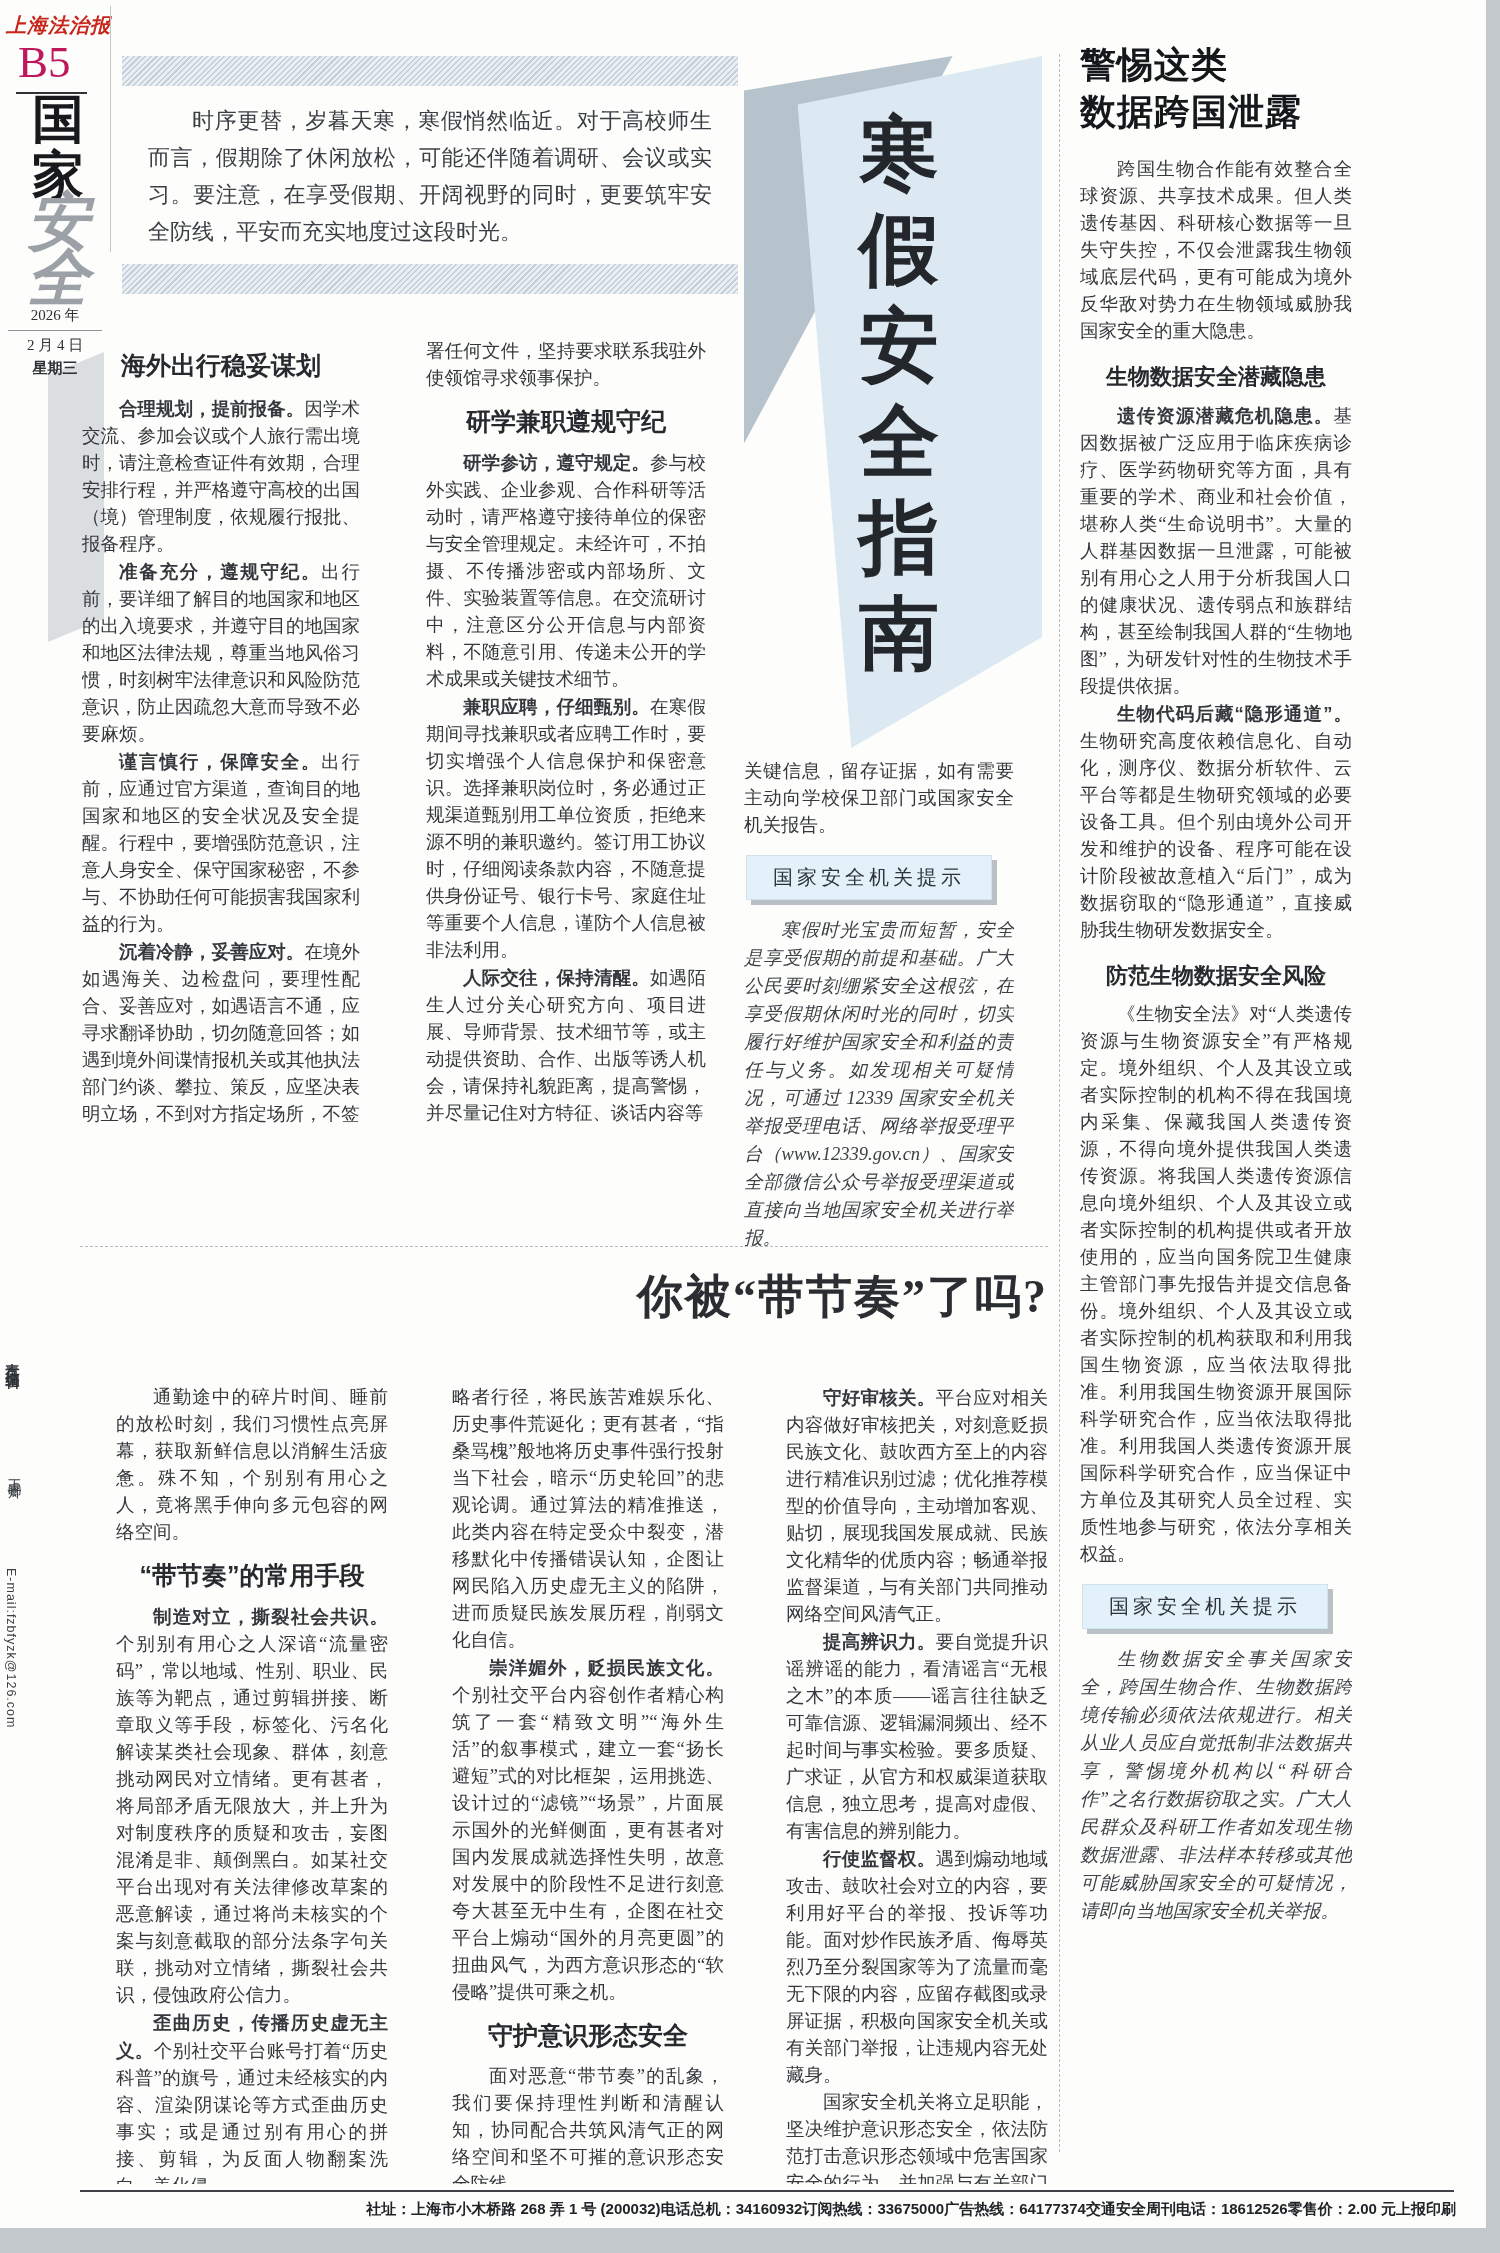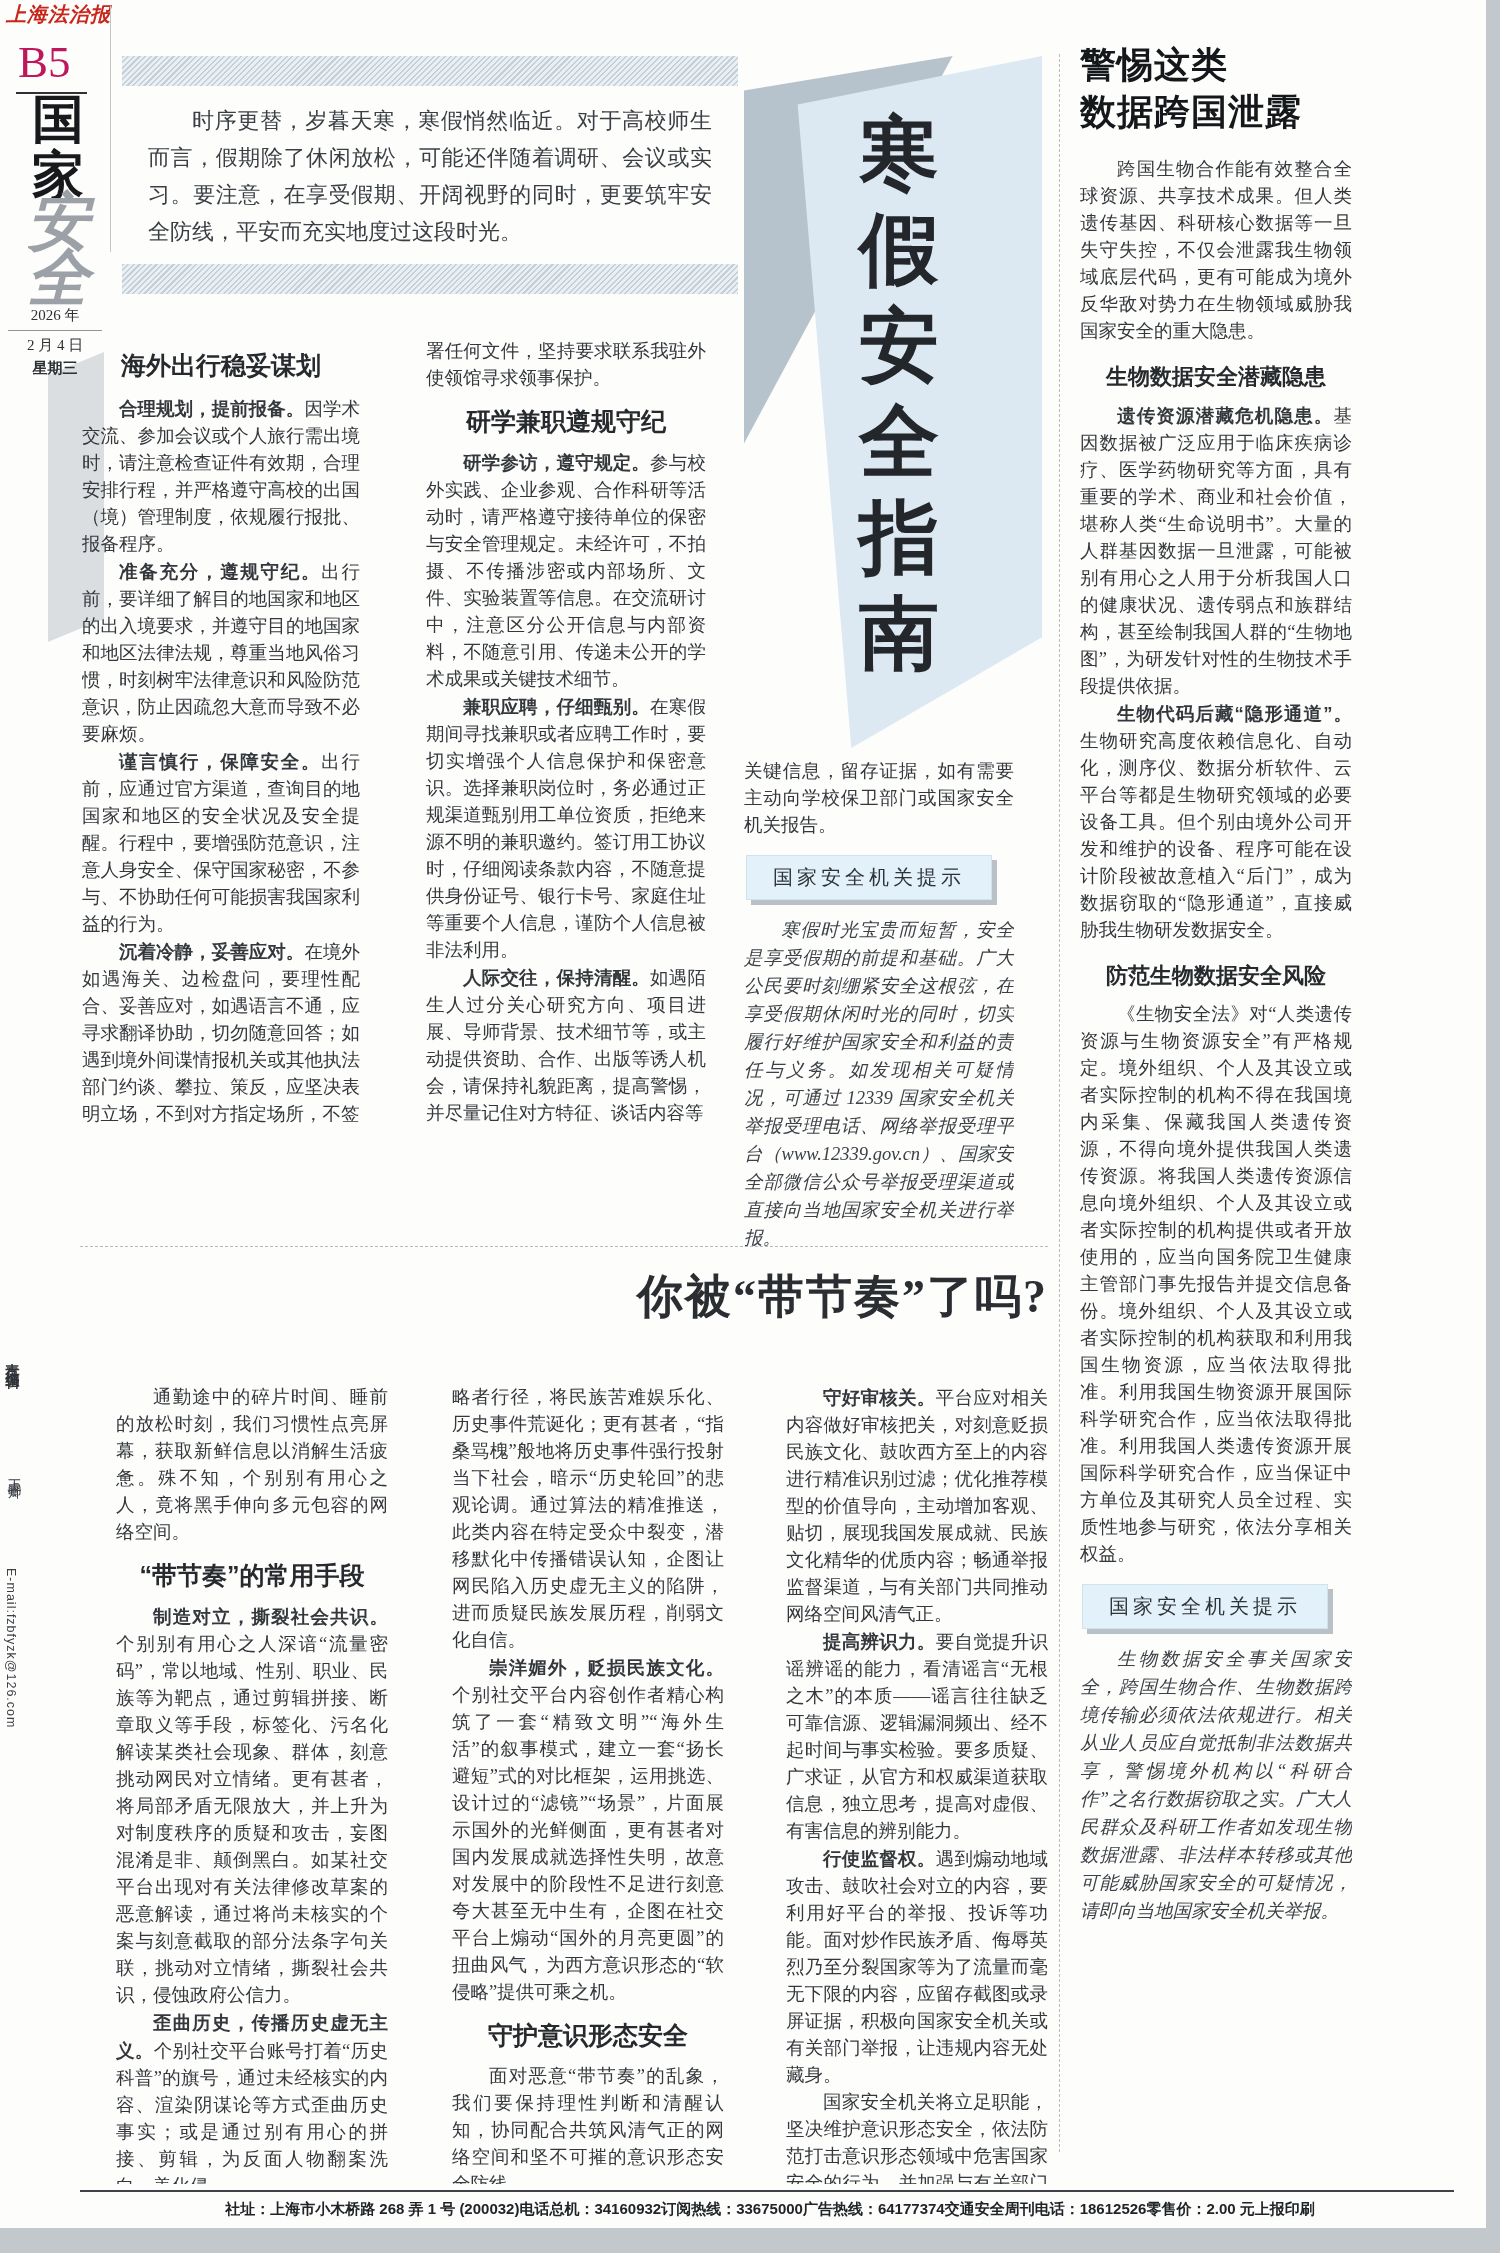--- a/index.html
+++ b/index.html
@@ -2,21 +2,21 @@
 <html><head>
 <meta charset="utf-8">
 <style>
   html,body{margin:0;padding:0;background:#9aa0a5;}
   .stage{position:relative;width:1500px;height:2253px;background:#c3c8cc;overflow:hidden;
          font-family:"Liberation Serif","DejaVu Serif",serif;-webkit-font-smoothing:antialiased;}
   .paper{position:absolute;left:0;top:0;width:1486px;height:2228px;background:#fdfdfb;}
   .abs{position:absolute;}
 
   
-  .brand{left:6px;top:1px;width:110px;font-size:20px;font-weight:bold;font-style:italic;
+  .brand{left:6px;top:12px;width:110px;font-size:20px;font-weight:bold;font-style:italic;
          color:#c8261b;letter-spacing:1px;white-space:nowrap;}
   .pageno{left:16px;top:28px;font-size:45px;color:#be185d;border-bottom:2px solid #2f3337;
           padding:0 16px 4px 2px;margin-top:8px;}
   .mast-char{left:28px;width:60px;text-align:center;font-weight:bold;font-size:52px;color:#17191c;line-height:56px;}
   .mast-char-gray{left:16px;width:84px;text-align:center;font-size:62px;line-height:60px;
                   color:#9ba1a7;font-style:italic;font-weight:bold;}
   .mast-divider{left:110px;top:6px;height:246px;border-left:1px solid #c3c7ca;}
   .mast-ribbon{left:48px;top:352px;width:56px;height:290px;background:#dadee1;
                clip-path:polygon(0 8%,100% 0,100% 92%,0 100%);}
   .dates{left:8px;top:306px;width:94px;text-align:center;font-size:15px;color:#2c2f33;}
@@ -76,21 +76,21 @@
 
   
   .btitle{left:82px;top:1266px;width:966px;text-align:right;font-size:46px;font-weight:bold;
           color:#2a2d31;letter-spacing:2px;}
   .bcol1{left:116px;top:1384px;width:272px;height:800px;overflow:hidden;}
   .bcol2{left:452px;top:1384px;width:272px;height:800px;overflow:hidden;}
   .bcol3{left:786px;top:1384px;width:262px;height:800px;overflow:hidden;}
 
   
   .footrule{left:80px;top:2190px;width:1374px;border-top:2px solid #3f4347;}
-  .footer{left:84px;top:2200px;width:1372px;display:flex;justify-content:center;
+  .footer{left:84px;top:2200px;width:1372px;display:flex;justify-content:flex-end;
           font-family:"Liberation Sans",sans-serif;font-weight:bold;font-size:15px;color:#202428;}
 </style>
 </head>
 <body>
 
 <div class="stage">
   <div class="paper">
 
     <div class="abs brand">上海法治报</div>
     <div class="abs pageno">B5</div>

